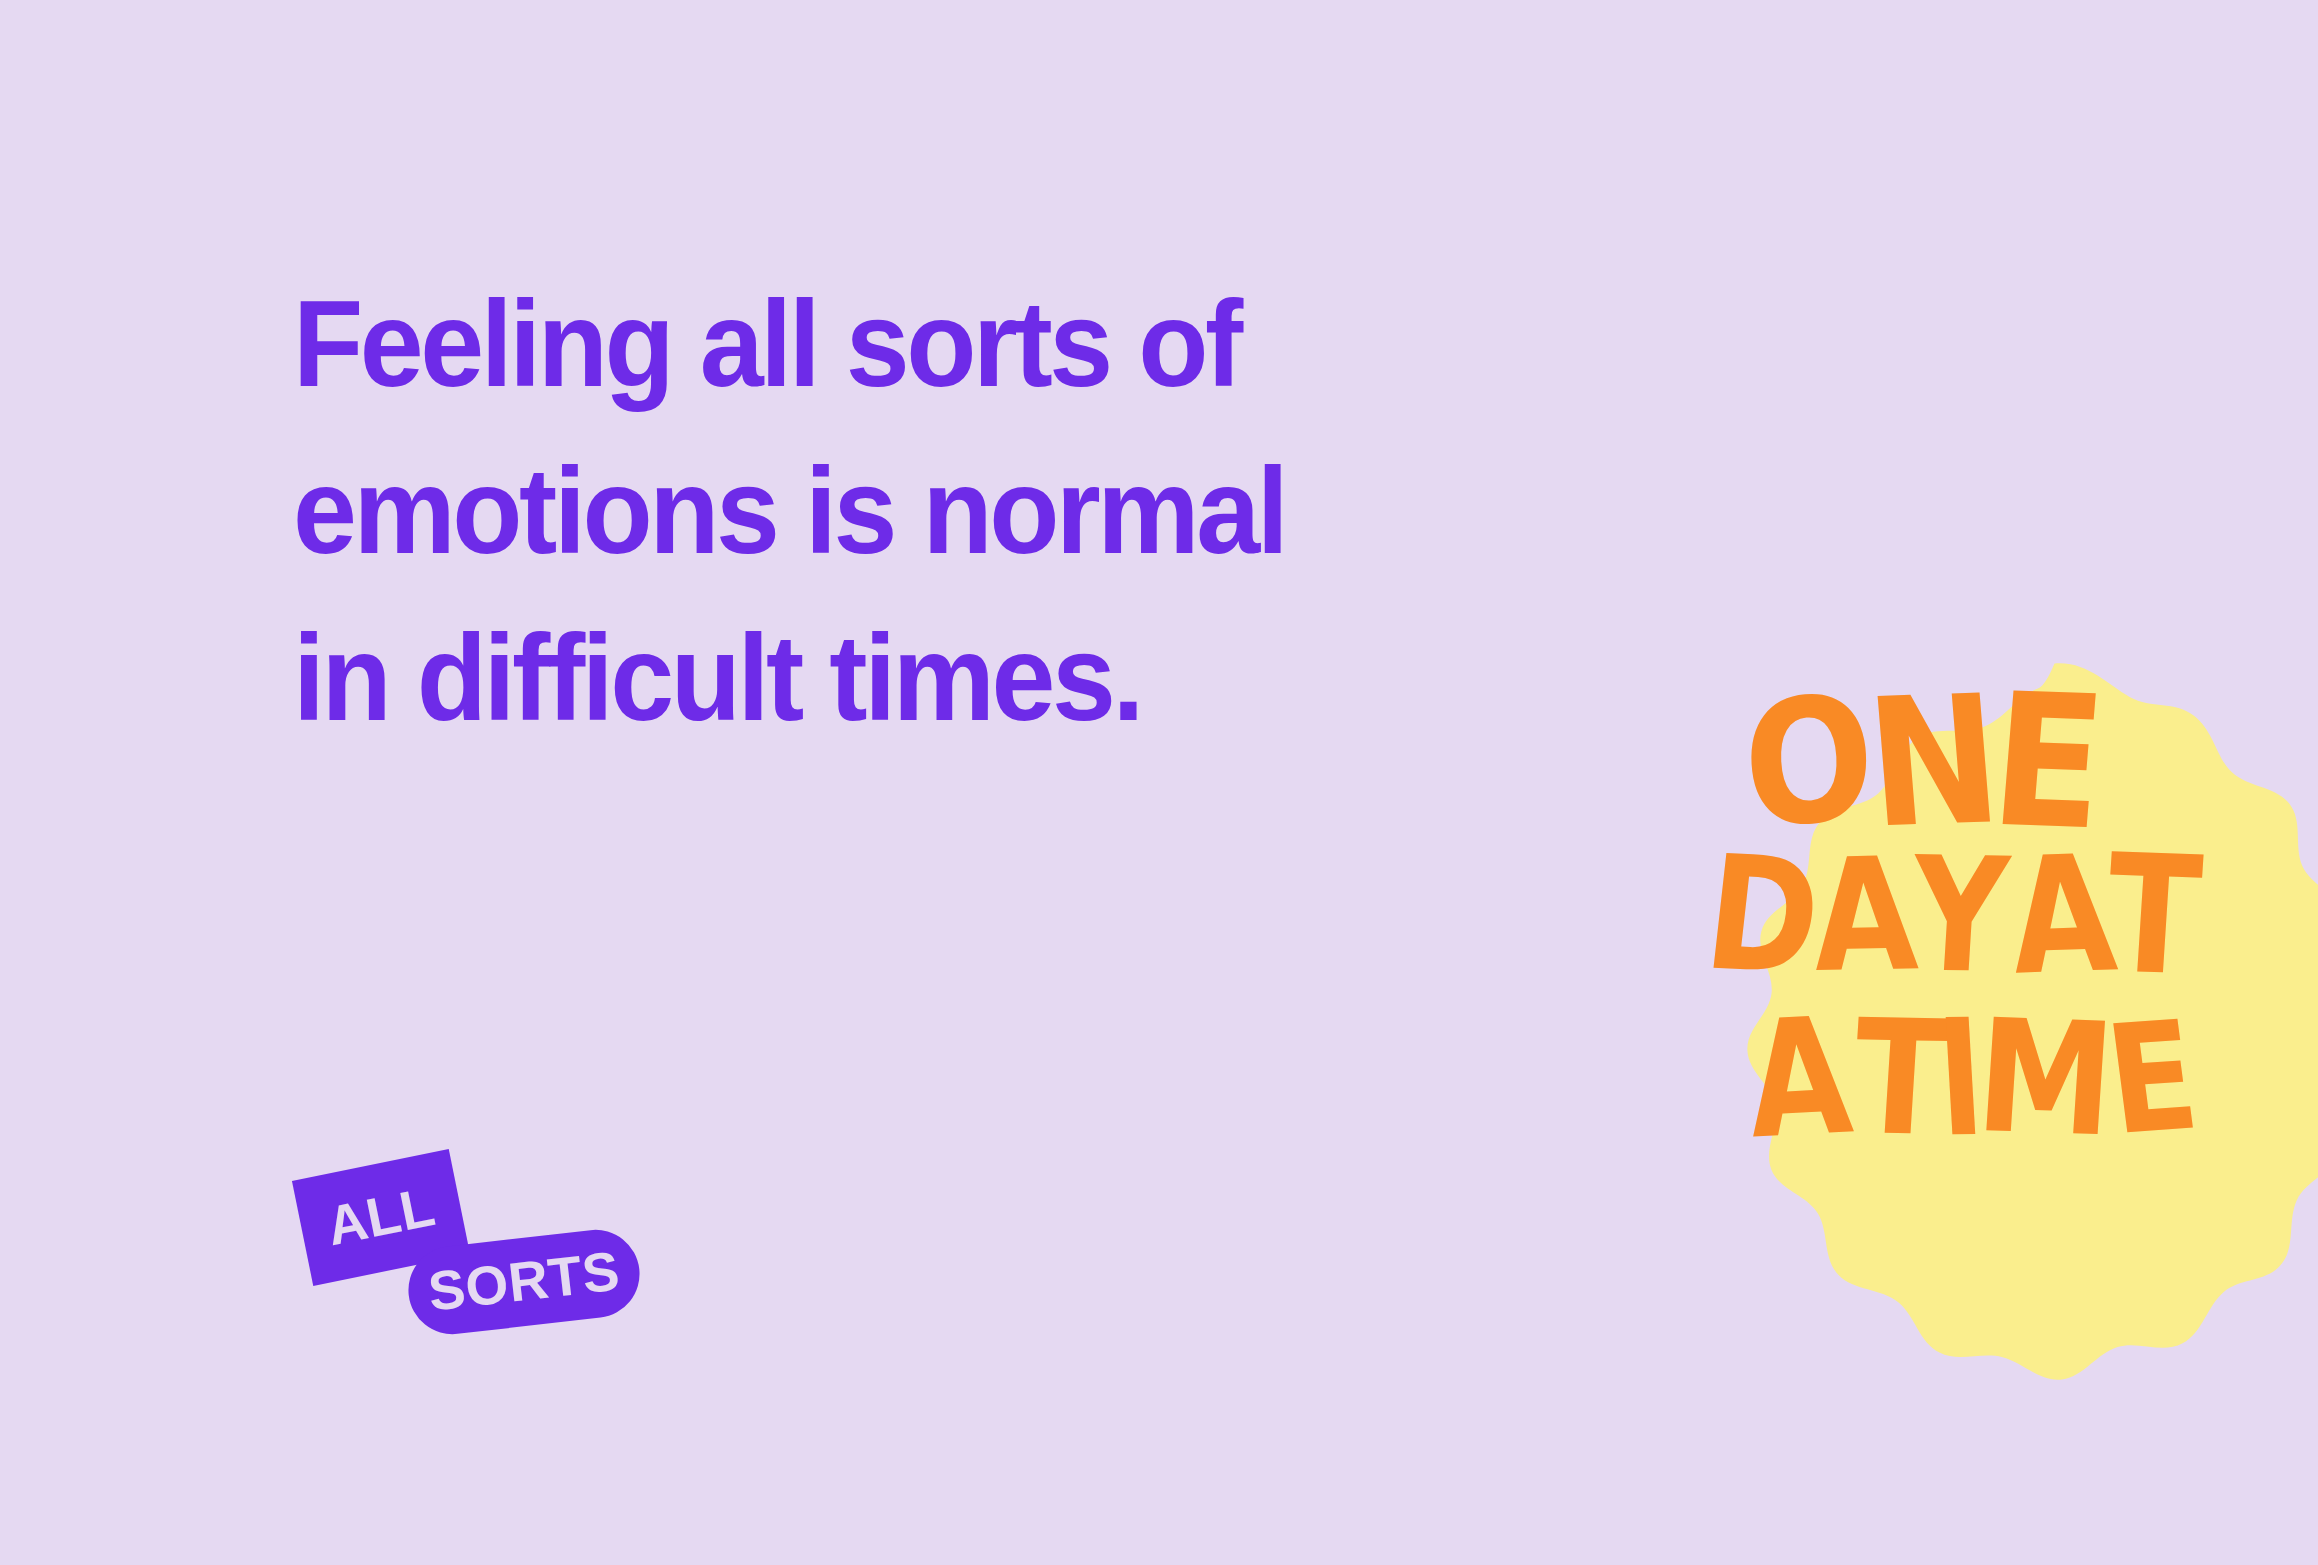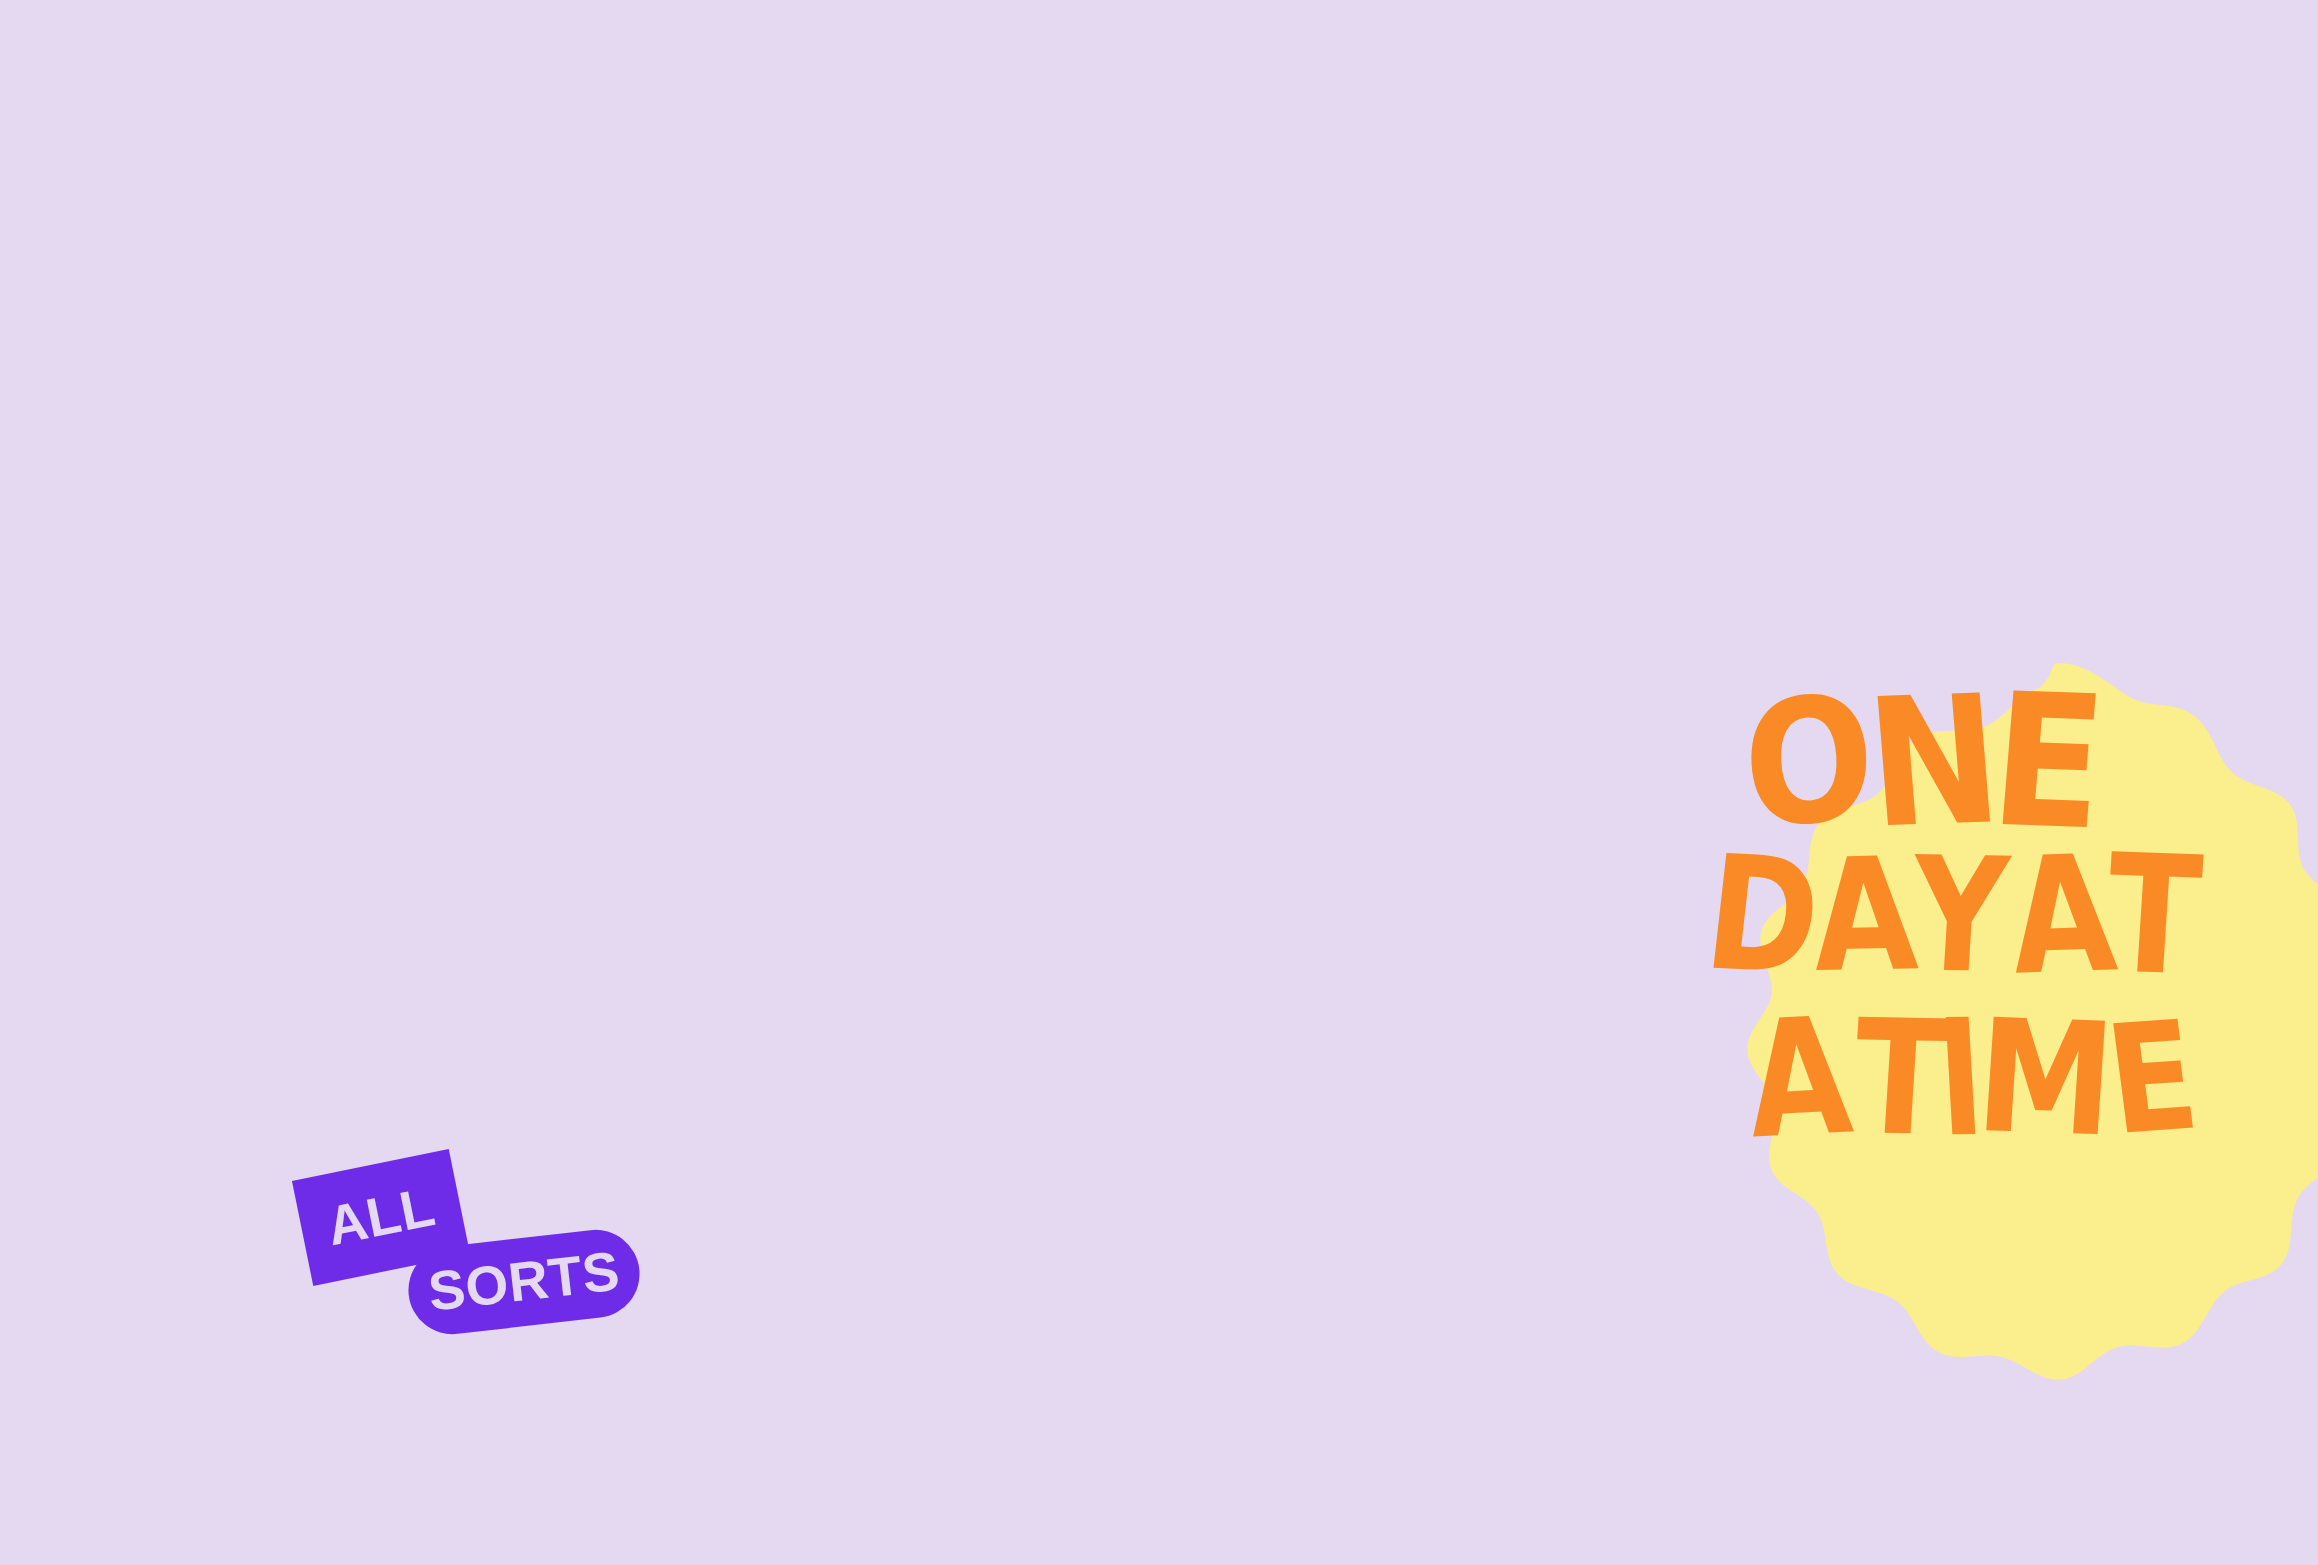--- a/index.html
+++ b/index.html
@@ -153,20 +153,25 @@
   #sk-time .c1{ transform:rotate(1deg)  scale(1.04,1.20) skewX(-3deg); margin-right:-10.2px;}
   #sk-time .c2{ transform:rotate(-1deg) scale(0.92,1.22) skewX(3deg);  margin-right:-4.6px;}
   #sk-time .c3{ transform:rotate(2deg)  scale(1.04,1.18) skewX(-2deg); margin-right:-4.6px;}
   #sk-time .c4{ transform:rotate(-4deg) scale(0.96,1.14) skewX(4deg);  }
 </style>
 </head>
 <body>
 
 <div id="poster">
 
+  <div id="headline">
+    <span class="hl-line">Feeling all sorts of</span>
+    <span class="hl-line">emotions is normal</span>
+    <span class="hl-line">in difficult times.</span>
+  </div>
 
   <div id="logo">
     <div id="logo-all">
       <span class="lbl">ALL</span>
     </div>
     <div id="logo-sorts">
       <span class="lbl">SORTS</span>
     </div>
   </div>
 

